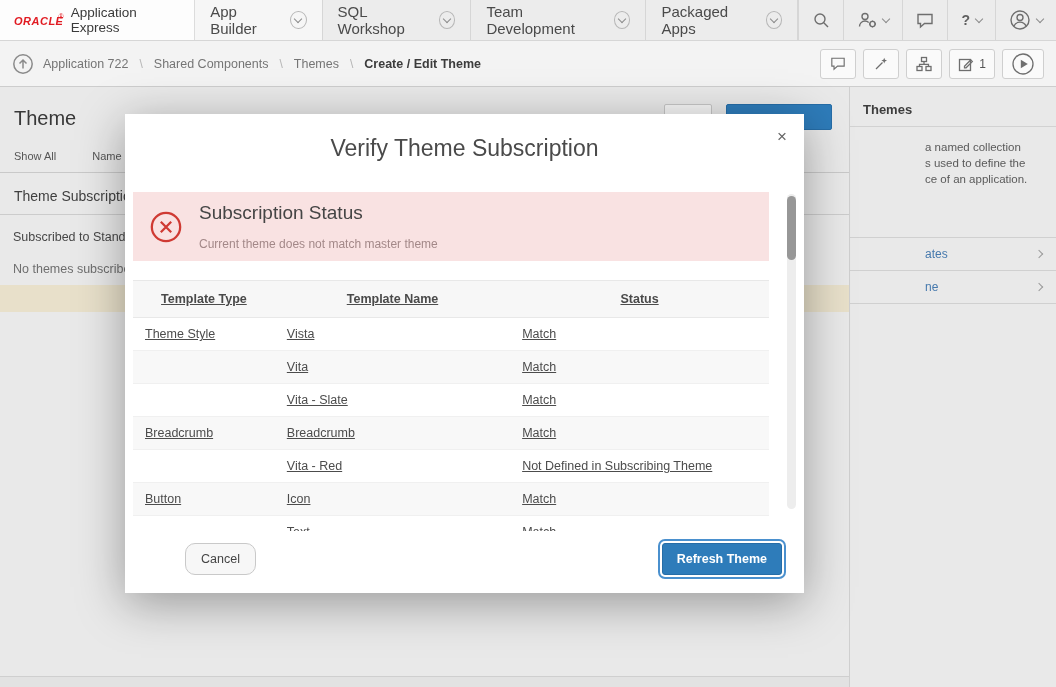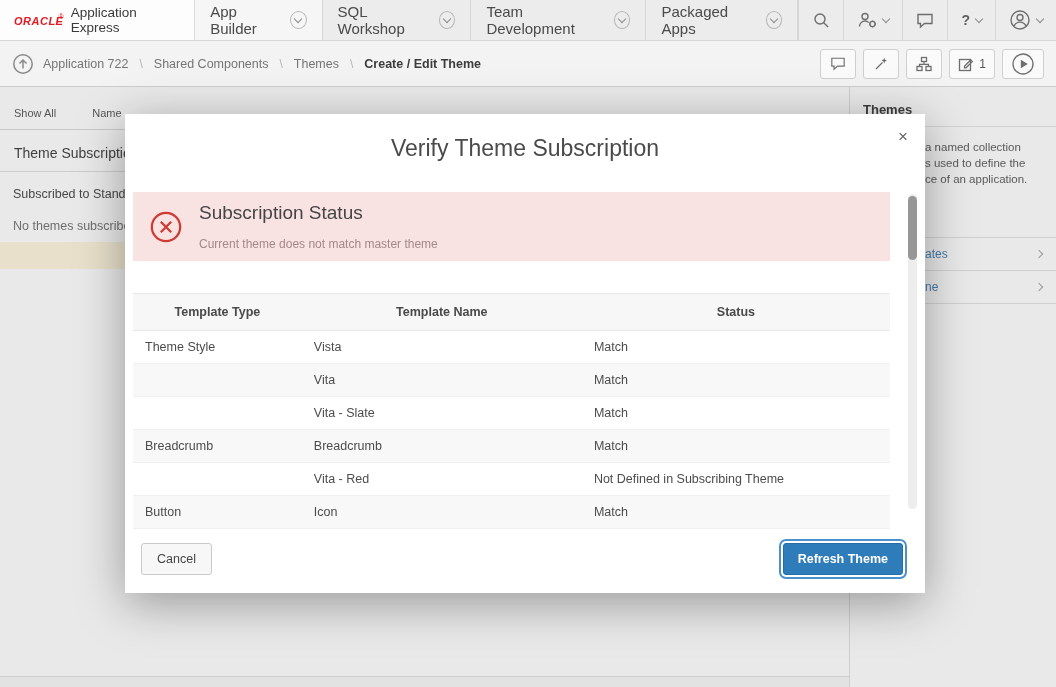--- a/index.html
+++ b/index.html
@@ -67,41 +67,41 @@
   
   .sidebar { flex:1; background:#e9e9e9; }
   .sidebar h3 { font-size:13px; font-weight:bold; color:#3d3d3d; padding:15px 14px 9px 13px; border-bottom:1px solid #d2d2d2; }
   .about { margin-top:12px; font-size:11.5px; color:#5a5a5a; line-height:16px; padding-left:75px; }
   .side-links { margin-top:50px; border-top:1px solid #d0d0d0; }
   .side-link { height:33px; border-bottom:1px solid #d0d0d0; display:flex; align-items:center; padding-left:75px; }
   .side-link .lbl { font-size:12px; color:#4679ad; }
   .side-link .chev { margin-left:auto; margin-right:14px; border-color:#9a9a9a; }
 
   
-  .modal { position:absolute; left:125px; top:114px; width:800px; height:479px; background:#fff;
+  .modal { position:absolute; left:125px; top:114px; width:679px; height:479px; background:#fff;
            box-shadow:0 10px 45px rgba(0,0,0,.35); display:flex; flex-direction:column; z-index:20; }
   .modal-header { position:relative; padding:21px 0 18px; text-align:center; }
   .modal-header h2 { font-size:23px; font-weight:normal; color:#4a4a4a; }
   .close-btn { position:absolute; top:14px; right:17px; background:none; border:none; font-size:17px; color:#666; line-height:1; }
   .modal-scroll { flex:1; display:flex; padding:12px 8px; gap:18px; overflow:hidden; }
   .scroll-inner { flex:1; }
   .sb { width:9px; background:#ededed; border-radius:5px; position:relative; margin:2px 0 10px; }
   .sb-thumb { position:absolute; top:2px; left:0; width:9px; height:64px; background:#979797; border-radius:5px; }
   .alert { background:#f9e2e2; display:flex; align-items:center; gap:16px; padding:10px 16px; min-height:55px; }
   .alert-icon { flex:none; display:block; }
   .alert-title { font-size:19px; color:#454545; }
   .alert-msg { font-size:12px; color:#a38888; margin-top:13px; }
-  table { width:100%; border-collapse:collapse; font-size:12.5px; color:#4c4c4c; margin-top:32px; }
+  table { width:100%; border-collapse:collapse; font-size:12.5px; color:#4c4c4c; margin-top:19px;text-decoration:underline; }
   thead th { background:#f7f7f7; font-weight:bold; text-align:center; padding:11px 10px;
              border-top:1px solid #e8e8e8; border-bottom:1px solid #e8e8e8; font-size:12.5px; color:#4a4a4a; }
   thead th:nth-child(1){ width:22.3%; } thead th:nth-child(2){ width:37%; } thead th:nth-child(3){ width:40.7%; }
   tbody td { padding:9px 12px; border-bottom:1px solid #f0f0f0; }
   tbody tr:nth-child(even){ background:#f8f8f8; }
   .modal-footer { display:flex; justify-content:space-between; align-items:center; padding:12px 18px 18px 16px; }
-  .btn-cancel { font-size:12.5px; color:#454545; background:#f7f7f7; border:1px solid #c9c9c9; border-radius:3px; padding:8px 15px; }
+  .btn-cancel { font-size:12.5px; color:#454545; background:#f7f7f7; border:1px solid #c9c9c9; border-radius:10px; padding:8px 15px;margin-left:44px; }
   .btn-refresh { font-size:12.5px; font-weight:bold; color:#fff; background:#2e7cba; border:1px solid #266da7;
                  border-radius:3px; padding:8px 14px; box-shadow:0 0 0 2px #fff, 0 0 0 4px #4a90ce; margin-right:4px; }
 </style>
 </head>
 <body>
 
 <header class="topbar" data-interactable="false">
   <div class="logo" data-interactable="false">
     <span data-interactable="false"><span class="brand">ORACLE</span><sup class="mark" data-interactable="false">®</sup></span>
     <span class="product" data-interactable="false">Application Express</span>
@@ -216,20 +216,27 @@
       <svg data-interactable="false" width="24" height="24" viewBox="0 0 24 24">
           <circle cx="12" cy="12" r="10"></circle>
           <path d="M9.8 7.8l7 4.2-7 4.2z" fill="#6e6e6e" stroke="none"></path>
         </svg>
     </span>
   </div>
 </div>
 
 <div class="page" data-interactable="false">
   <div class="main" data-interactable="false">
+    <div class="main-head" data-interactable="false">
+      <h1 data-interactable="false">Theme</h1>
+      <div class="head-btns" data-interactable="false">
+        <span class="btn-ghost" data-interactable="true"></span>
+        <span class="btn-primary-sm" data-interactable="true"></span>
+      </div>
+    </div>
     <div class="filters" data-interactable="false">
       <span class="filter" data-interactable="true">Show All</span>
       <span class="filter" data-interactable="true">Name</span>
     </div>
     <h2 class="section-title" data-interactable="false">Theme Subscriptio</h2>
     <div class="sub-text" data-interactable="false">Subscribed to Standa</div>
     <div class="empty-text" data-interactable="false">No themes subscribe</div>
     <div class="notice-bar" data-interactable="false"></div>
     <div class="main-footer" data-interactable="false"></div>
   </div>

